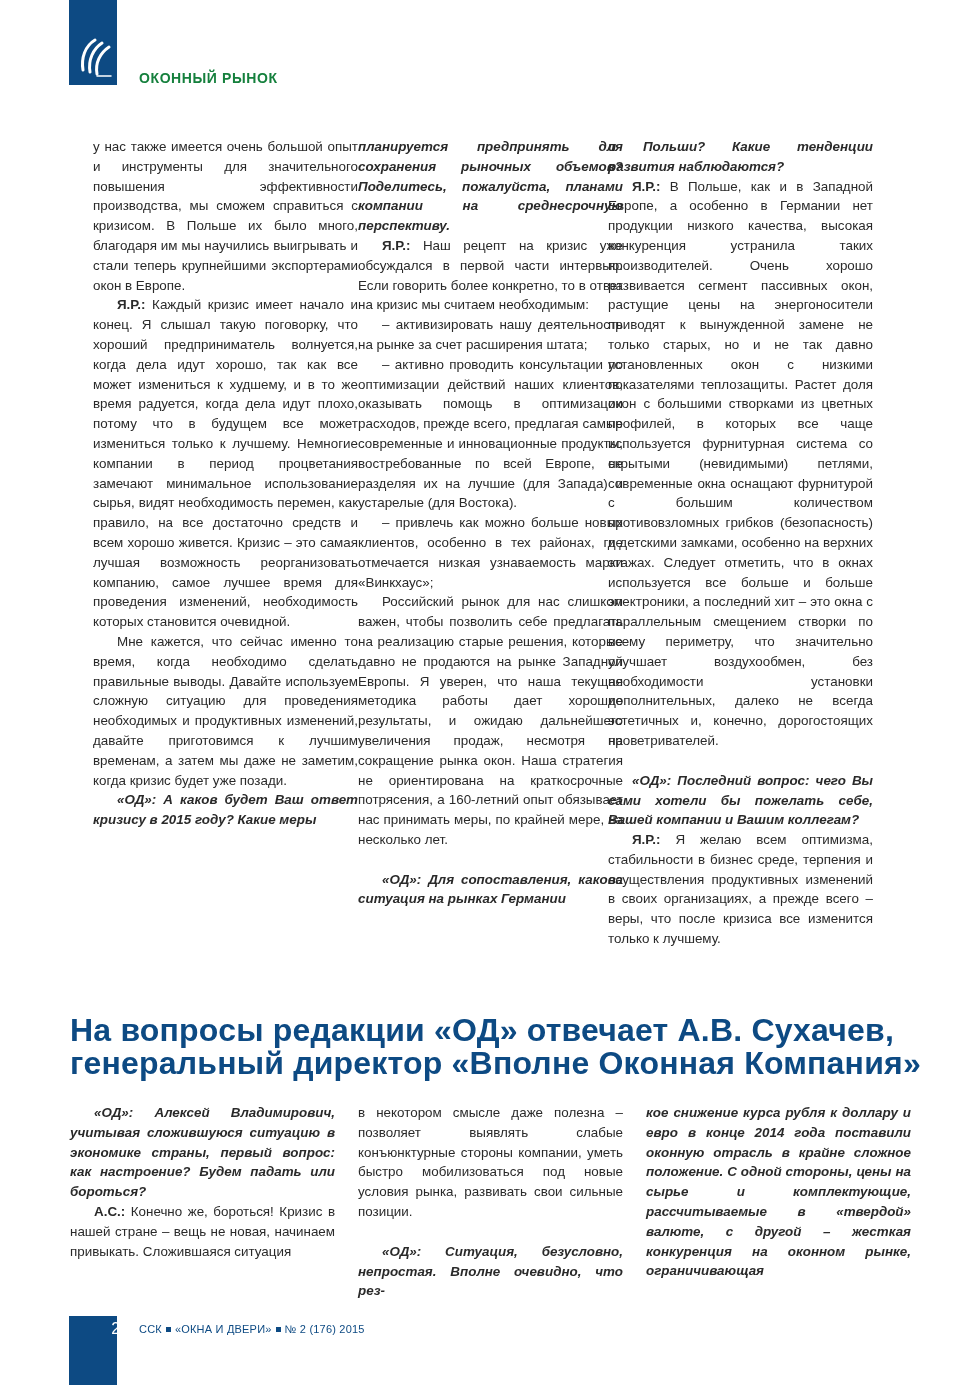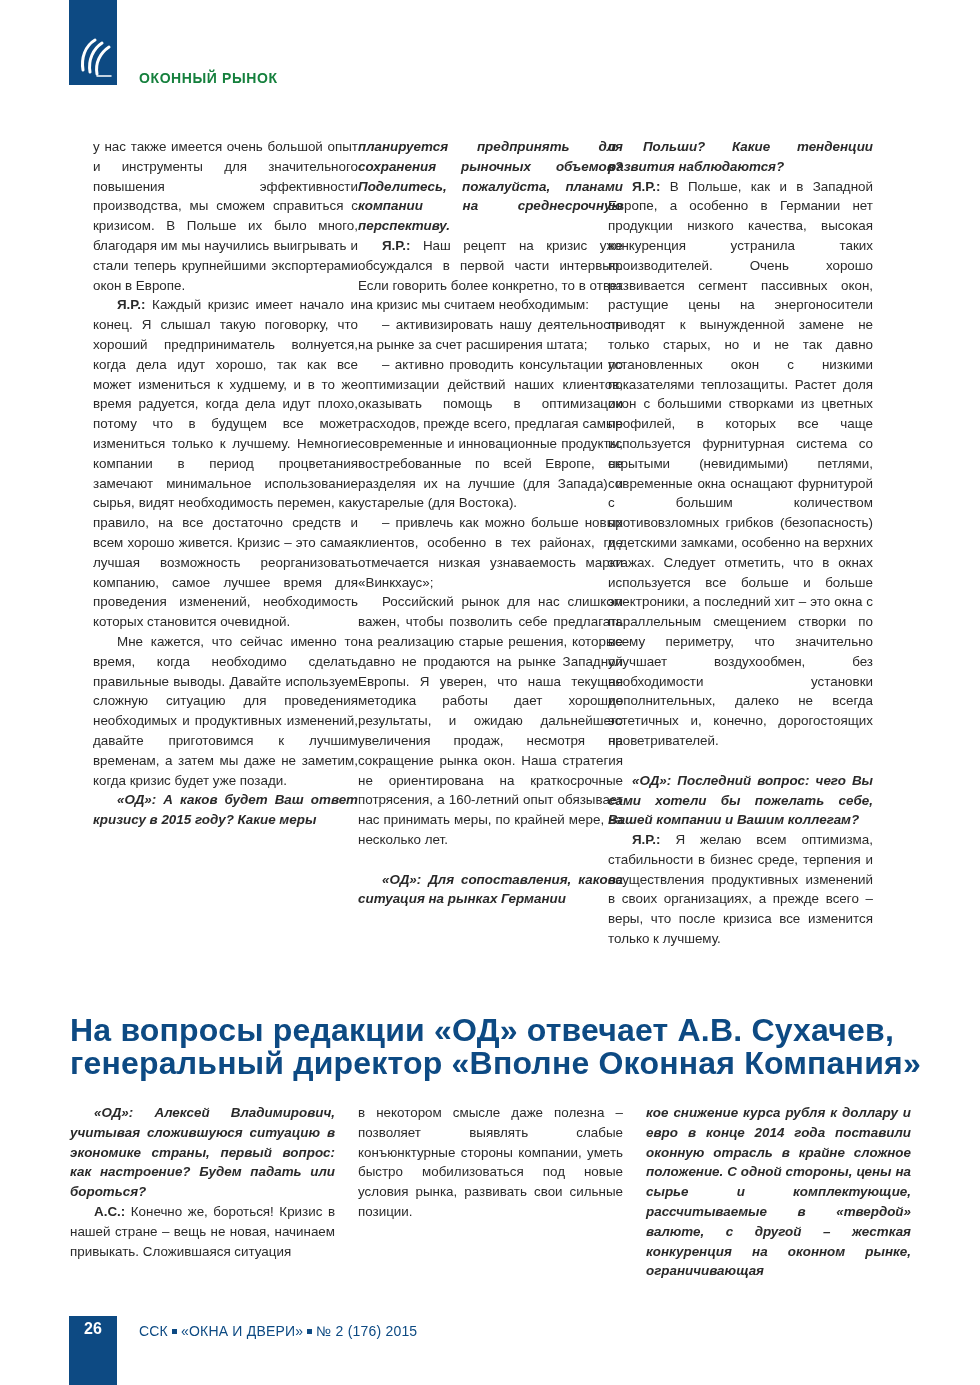--- a/index.html
+++ b/index.html
@@ -17,23 +17,23 @@
   .col .spk { font-weight:bold; }
   .c1 { left:70px; top:137px;margin-left:23px; }
   .c2 { left:358px; top:137px; }
   .c3 { left:608px; top:137px; }
   .headline { position:absolute; left:70px; top:1014px; width:860px; font-size:32px; line-height:33px;
               font-weight:bold; color:#0d4a83; letter-spacing:0.2px; }
   .b1 { left:70px; top:1103px; }
   .b2 { left:358px; top:1103px; }
   .b3 { left:646px; top:1103px; }
   .bottom-bar { position:absolute; left:69px; top:1316px; width:48px; height:69px; background:#0d4a83; }
-  .page-num { position:absolute; left:0; top:4px; width:48px; text-align:center; color:#fff;
-              font-weight:bold; font-size:16px; }
-  .footer-text { position:absolute; left:139px; top:1323px; font-size:14px; color:#0d4a83; letter-spacing:0.2px; }
+  .page-num { position:absolute; left:12px; top:4px; width:48px; text-align:right; color:#fff;
+              font-weight:normal; font-size:16px; }
+  .footer-text { position:absolute; left:139px; top:1323px; font-size:11px; color:#0d4a83; letter-spacing:0.2px; }
   .sq { display:inline-block; width:5px; height:5px; background:#0d4a83; vertical-align:middle; margin:0 4px; position:relative; top:-1px; }
 </style>
 </head>
 <body>
 
 <div class="top-bar">
   <svg class="logo" viewBox="0 0 38 42">
     <g fill="none" stroke="#ffffff" stroke-linecap="round">
       <path d="M20 4 C10 10 6 22 8 34" stroke-width="3"></path>
       <path d="M27 7 C18 13 13 24 15 36" stroke-width="3"></path>
@@ -70,20 +70,21 @@
   <div>На вопросы редакции «ОД» отвечает А.В. Сухачев,</div>
   <div>генеральный директор «Вполне Оконная Компания»</div>
 </div>
 
 <div class="col b1">
     <p class="q"><span>«ОД»: Алексей Владимирович, учитывая сложившуюся ситуацию в экономике страны, первый вопрос: как настроение? Будем падать или бороться?</span></p>
     <p><span class="spk">А.С.:</span><span> Конечно же, бороться! Кризис в нашей стране – вещь не новая, начинаем привыкать. Сложившаяся ситуация</span></p>
   </div>
 <div class="col b2">
     <p class="noind"><span>в некотором смысле даже полезна – позволяет выявлять слабые конъюнктурные стороны компании, уметь быстро мобилизоваться под новые условия рынка, развивать свои сильные позиции.</span></p>
+    <p class="q gap"><span>«ОД»: Ситуация, безусловно, непростая. Вполне очевидно, что рез-</span></p>
   </div>
 <div class="col b3">
     <p class="q noind"><span>кое снижение курса рубля к доллару и евро в конце 2014 года поставили оконную отрасль в крайне сложное положение. С одной стороны, цены на сырье и комплектующие, рассчитываемые в «твердой» валюте, с другой – жесткая конкуренция на оконном рынке, ограничивающая</span></p>
   </div>
 
 <div class="bottom-bar">
   <div class="page-num">26</div>
 </div>
 <div class="footer-text">
   <span>ССК</span><span class="sq"></span><span>«ОКНА И ДВЕРИ»</span><span class="sq"></span><span>№ 2 (176) 2015</span>

